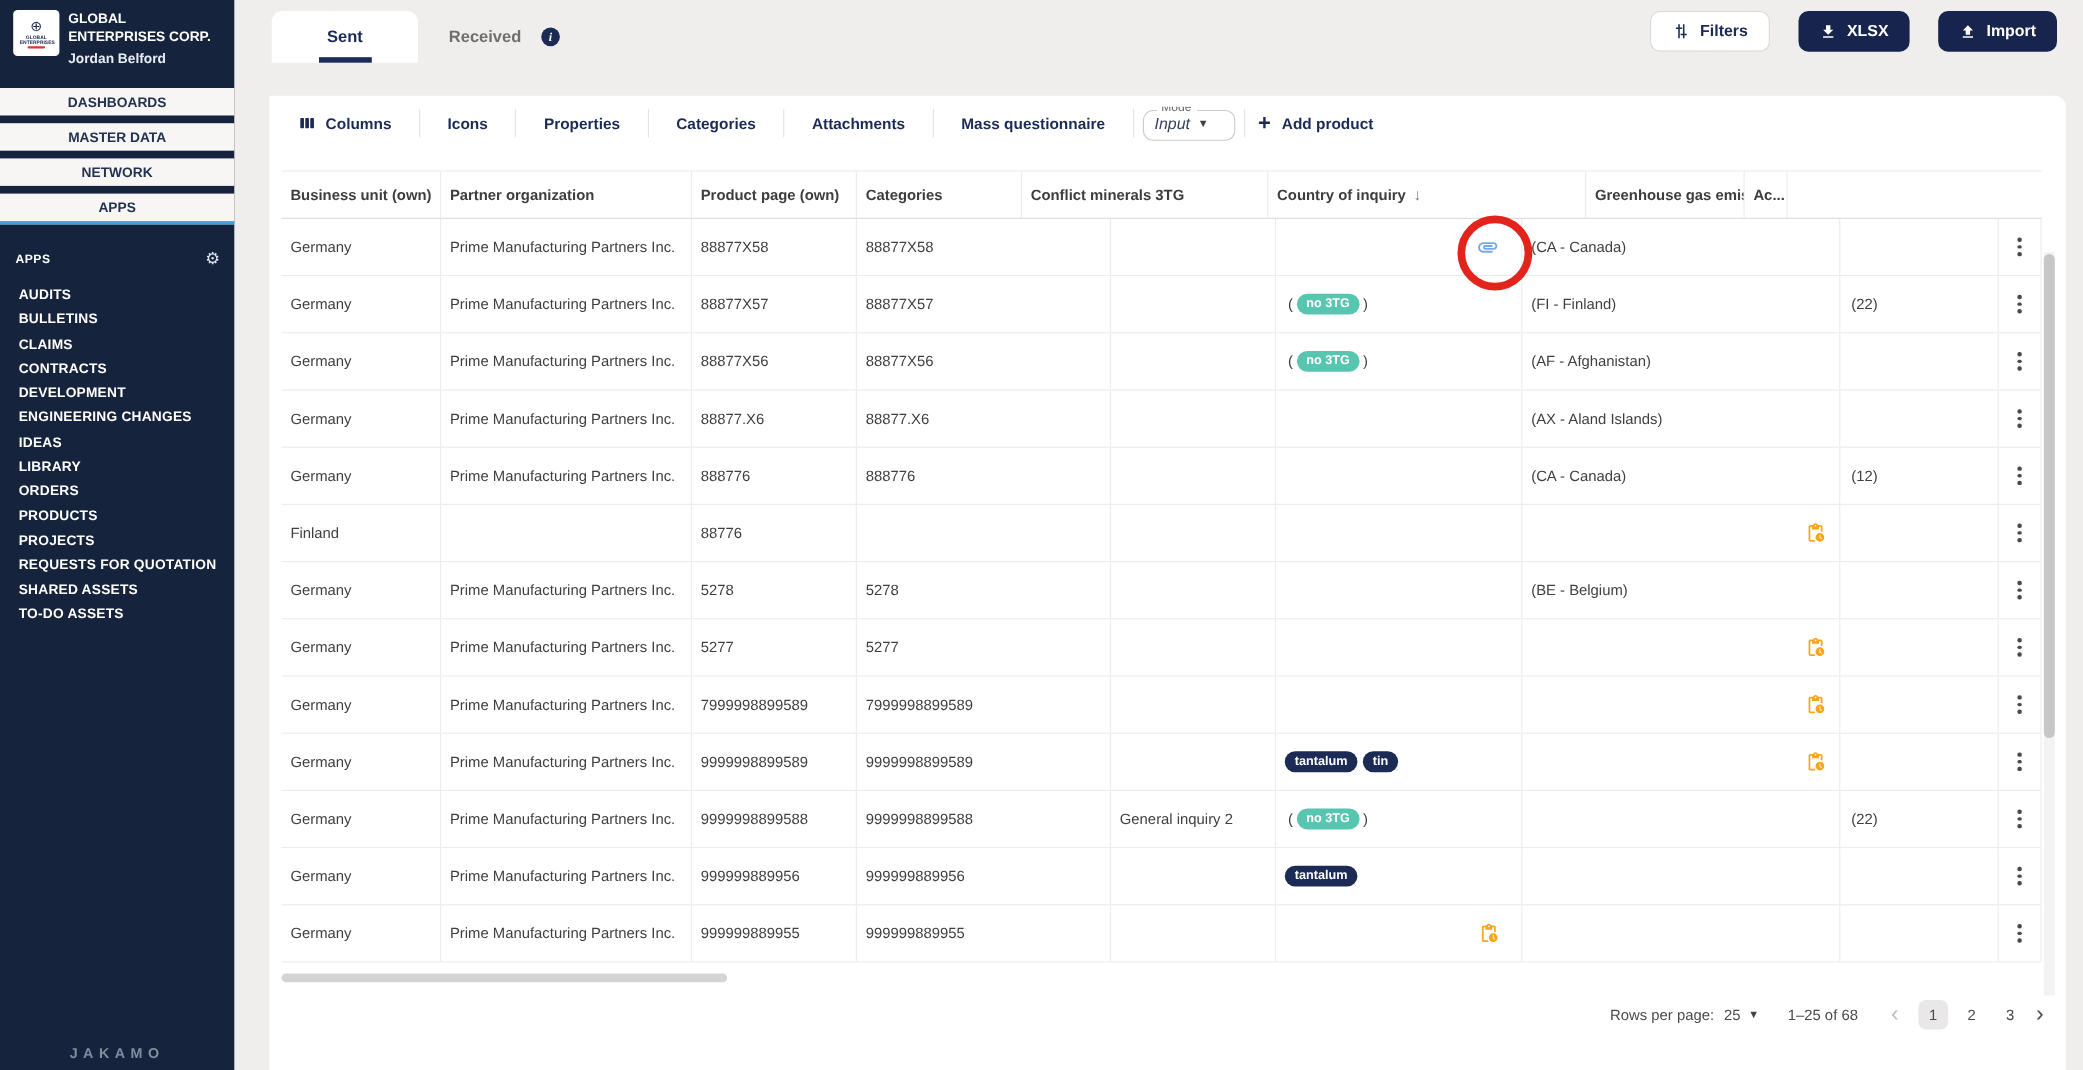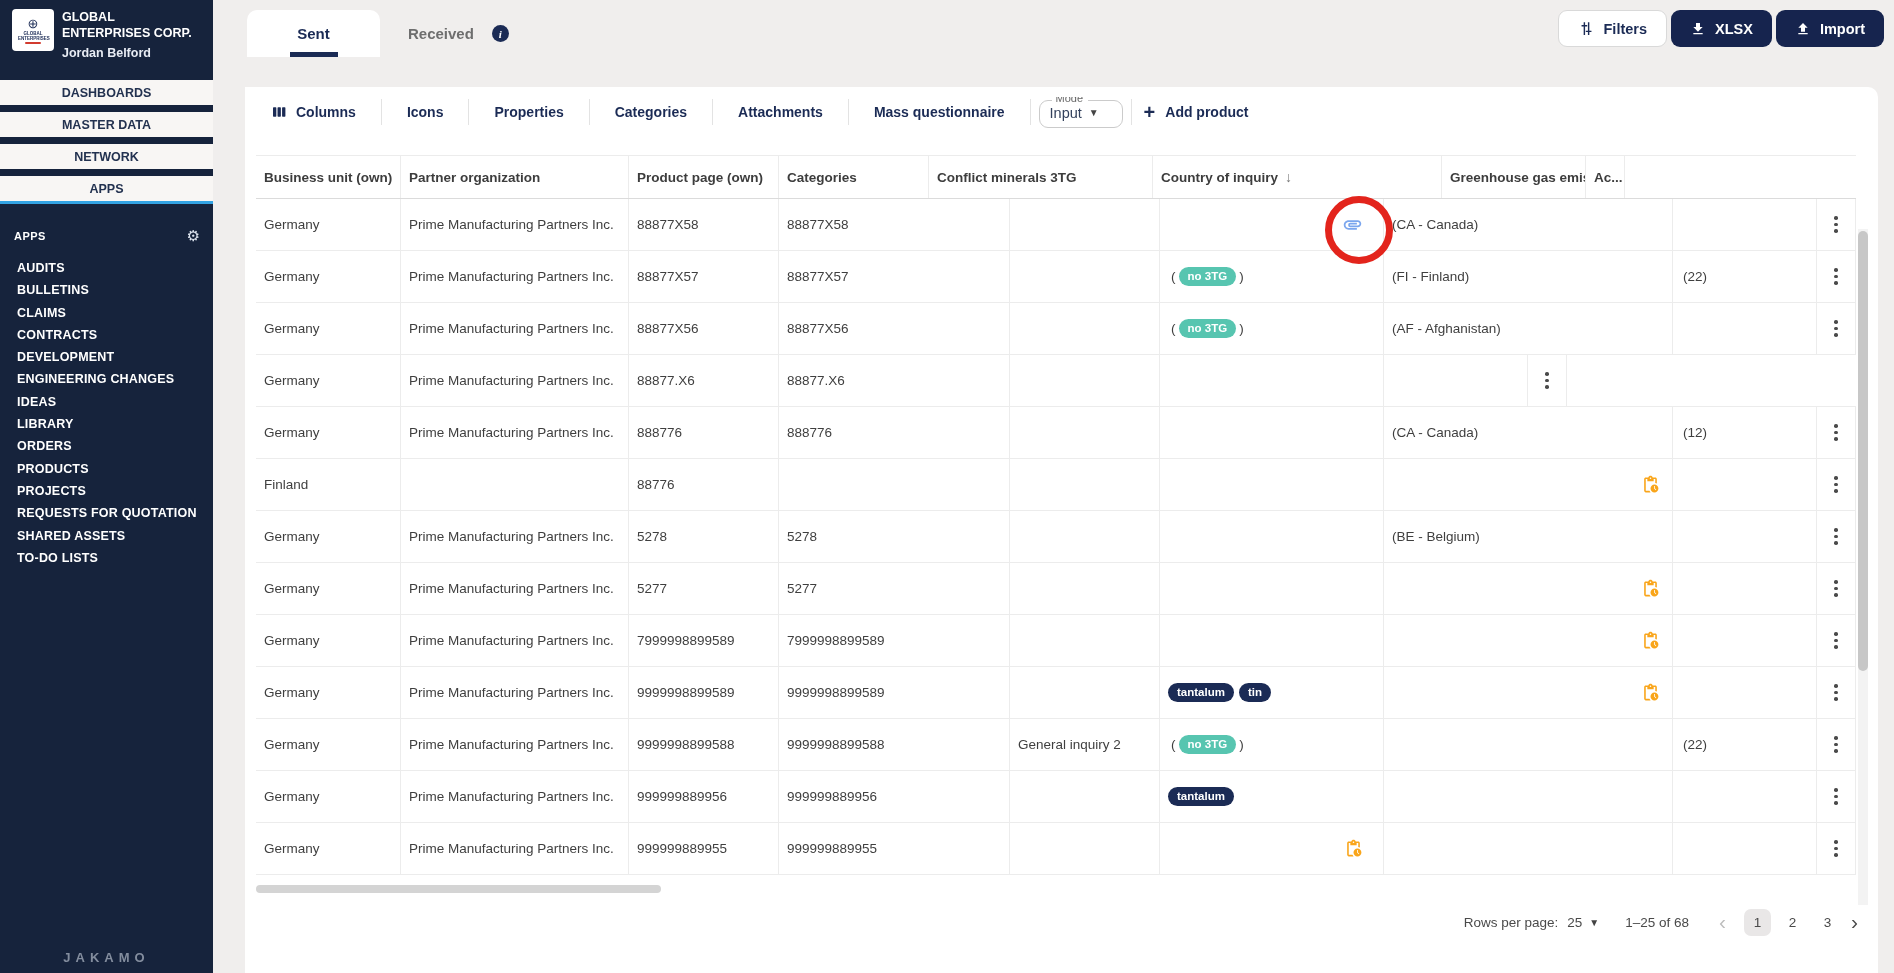--- a/index.html
+++ b/index.html
@@ -28,37 +28,37 @@
   .brand { position:absolute; bottom:8px; width:213px; text-align:center; color:#838D9E; font-weight:600; font-size:13px; letter-spacing:5px; }
 
   
   .main { position:relative; flex:1; height:973px; }
   .tabs-row { height:57px; display:flex; align-items:flex-start; padding-left:34px; }
   .tab-active { margin-top:10px; width:133px; height:47px; background:#fff; border-radius:10px 10px 0 0; display:flex; align-items:center; justify-content:center; position:relative; cursor:pointer; }
   .tab-active .tab-label { color:#1B2B55; font-weight:700; font-size:15px; }
   .tab-underline { position:absolute; bottom:0; left:50%; transform:translateX(-50%); width:48px; height:5px; background:#1B2B55; }
   .tab-plain { margin-top:10px; height:47px; display:flex; align-items:center; padding:0 18px 0 28px; color:#6E6E6E; font-weight:600; font-size:15px; cursor:pointer; }
   .info { margin-top:25px; width:17px; height:17px; border-radius:50%; background:#1B2B55; color:#fff; font-size:11px; font-weight:700; display:flex; align-items:center; justify-content:center; cursor:pointer; font-family:"Liberation Serif", serif; font-style:italic; }
-  .tr-buttons { margin-left:auto; display:flex; gap:4px; margin-top:10px; margin-right:10px;justify-content:center; }
+  .tr-buttons { margin-left:auto; display:flex; gap:26px; margin-top:10px; margin-right:24px;justify-content:center; }
   .btn { height:37px; border-radius:9px; border:none; display:flex; align-items:center; gap:9px; padding:0 19px; font-weight:700; font-size:14.5px; cursor:pointer; font-family:"Liberation Sans", sans-serif; }
   .btn-light { background:#fff; border:1px solid #D9D9D9; color:#1B2B55; }
   .btn-navy { background:#16244E; color:#fff; }
   .btn svg { flex:0 0 auto; }
 
   
   .card { position:relative; margin-left:32px; margin-right:16px; height:901px; background:#fff; border-radius:10px; border-top-left-radius:0; overflow:visible; }
   .toolbar { display:flex; align-items:center; height:50px; margin-top:30px; padding-left:11px; }
   .tb-actions { display:flex; align-items:center; height:100%; }
   .tb-item { display:flex; align-items:center; gap:9px; padding:0 25px; background:none; border:none; color:#1B2B55; font-weight:700; font-size:14px; cursor:pointer; font-family:"Liberation Sans", sans-serif; white-space:nowrap; }
   .tb-item:first-child { padding-left:15px; }
   .tb-divider { width:1px; height:26px; background:#E3E3E3; flex:0 0 1px; }
   .mode-select { margin:0 8px; width:84px; border:1.5px solid #CBCBCB; border-radius:9px; padding:1px 8px 6px 10px; cursor:pointer; background:#fff; }
   .mode-label-wrap { display:block; height:7px; overflow:hidden; padding:0 4px; margin-left:2px; width:36px; }
   .mode-label { position:relative; top:-5px; font-size:11px; color:#666; display:block; }
-  .mode-value-row { display:flex; align-items:center; gap:7px; }
+  .mode-value-row { display:flex; align-items:center; gap:7px;font-style:italic; }
   .mode-value { color:#33415C; font-size:14.5px; }
   .caret { color:#444; font-size:10px; }
   .add-product { display:flex; align-items:center; gap:10px; margin-left:12px; background:none; border:none; color:#1B2B55; font-weight:700; font-size:14px; cursor:pointer; font-family:"Liberation Sans", sans-serif; }
   .plus { font-size:20px; font-weight:700; line-height:18px; }
 
   
   .table { margin-top:18px; margin-left:11px; width:1600px; }
   .thead { display:flex; height:44px; border-top:1px solid #ECECEC; border-bottom:1px solid #DBDBDB;font-weight:bold; }
   .th { display:flex; align-items:center; gap:7px; padding:0 8px; border-right:1px solid #ECECEC; color:#3D3D3D; font-size:13.5px; overflow:hidden; white-space:nowrap; cursor:pointer; flex:0 0 auto; }
   .sort { color:#7A7A7A; font-size:14px; }
@@ -131,21 +131,21 @@
           <li>CONTRACTS</li>
           <li>DEVELOPMENT</li>
           <li>ENGINEERING CHANGES</li>
           <li>IDEAS</li>
           <li>LIBRARY</li>
           <li>ORDERS</li>
           <li>PRODUCTS</li>
           <li>PROJECTS</li>
           <li>REQUESTS FOR QUOTATION</li>
           <li>SHARED ASSETS</li>
-          <li>TO-DO LISTS</li>
+          <li>TO-DO ASSETS</li>
         </ul>
     </div>
     <div class="brand">JAKAMO</div>
   </aside>
 
   <main class="main">
 
     <div class="tabs-row">
       <div class="tab-active">
         <span class="tab-label">Sent</span>
@@ -320,20 +320,21 @@
                 </span>
               </div>
             </div>
             <div class="tr">
               <div class="td" style="width: 145px;">Germany</div>
               <div class="td" style="width: 228px;">Prime Manufacturing Partners Inc.</div>
               <div class="td" style="width: 150px;">88877.X6</div>
               <div class="td" style="width: 231px;">88877.X6</div>
               <div class="td" style="width: 150px;"></div>
               <div class="td" style="width: 224px;"></div>
+              <div class="td" style="width: 289px;">(AX - Aland Islands)</div>
               <div class="td" style="width: 144px; padding-left: 10px;"></div>
               <div class="td td-center" style="width: 39px;">
                 <span class="kebab">
                   <i></i>
                   <i></i>
                   <i></i>
                 </span>
               </div>
             </div>
             <div class="tr">

